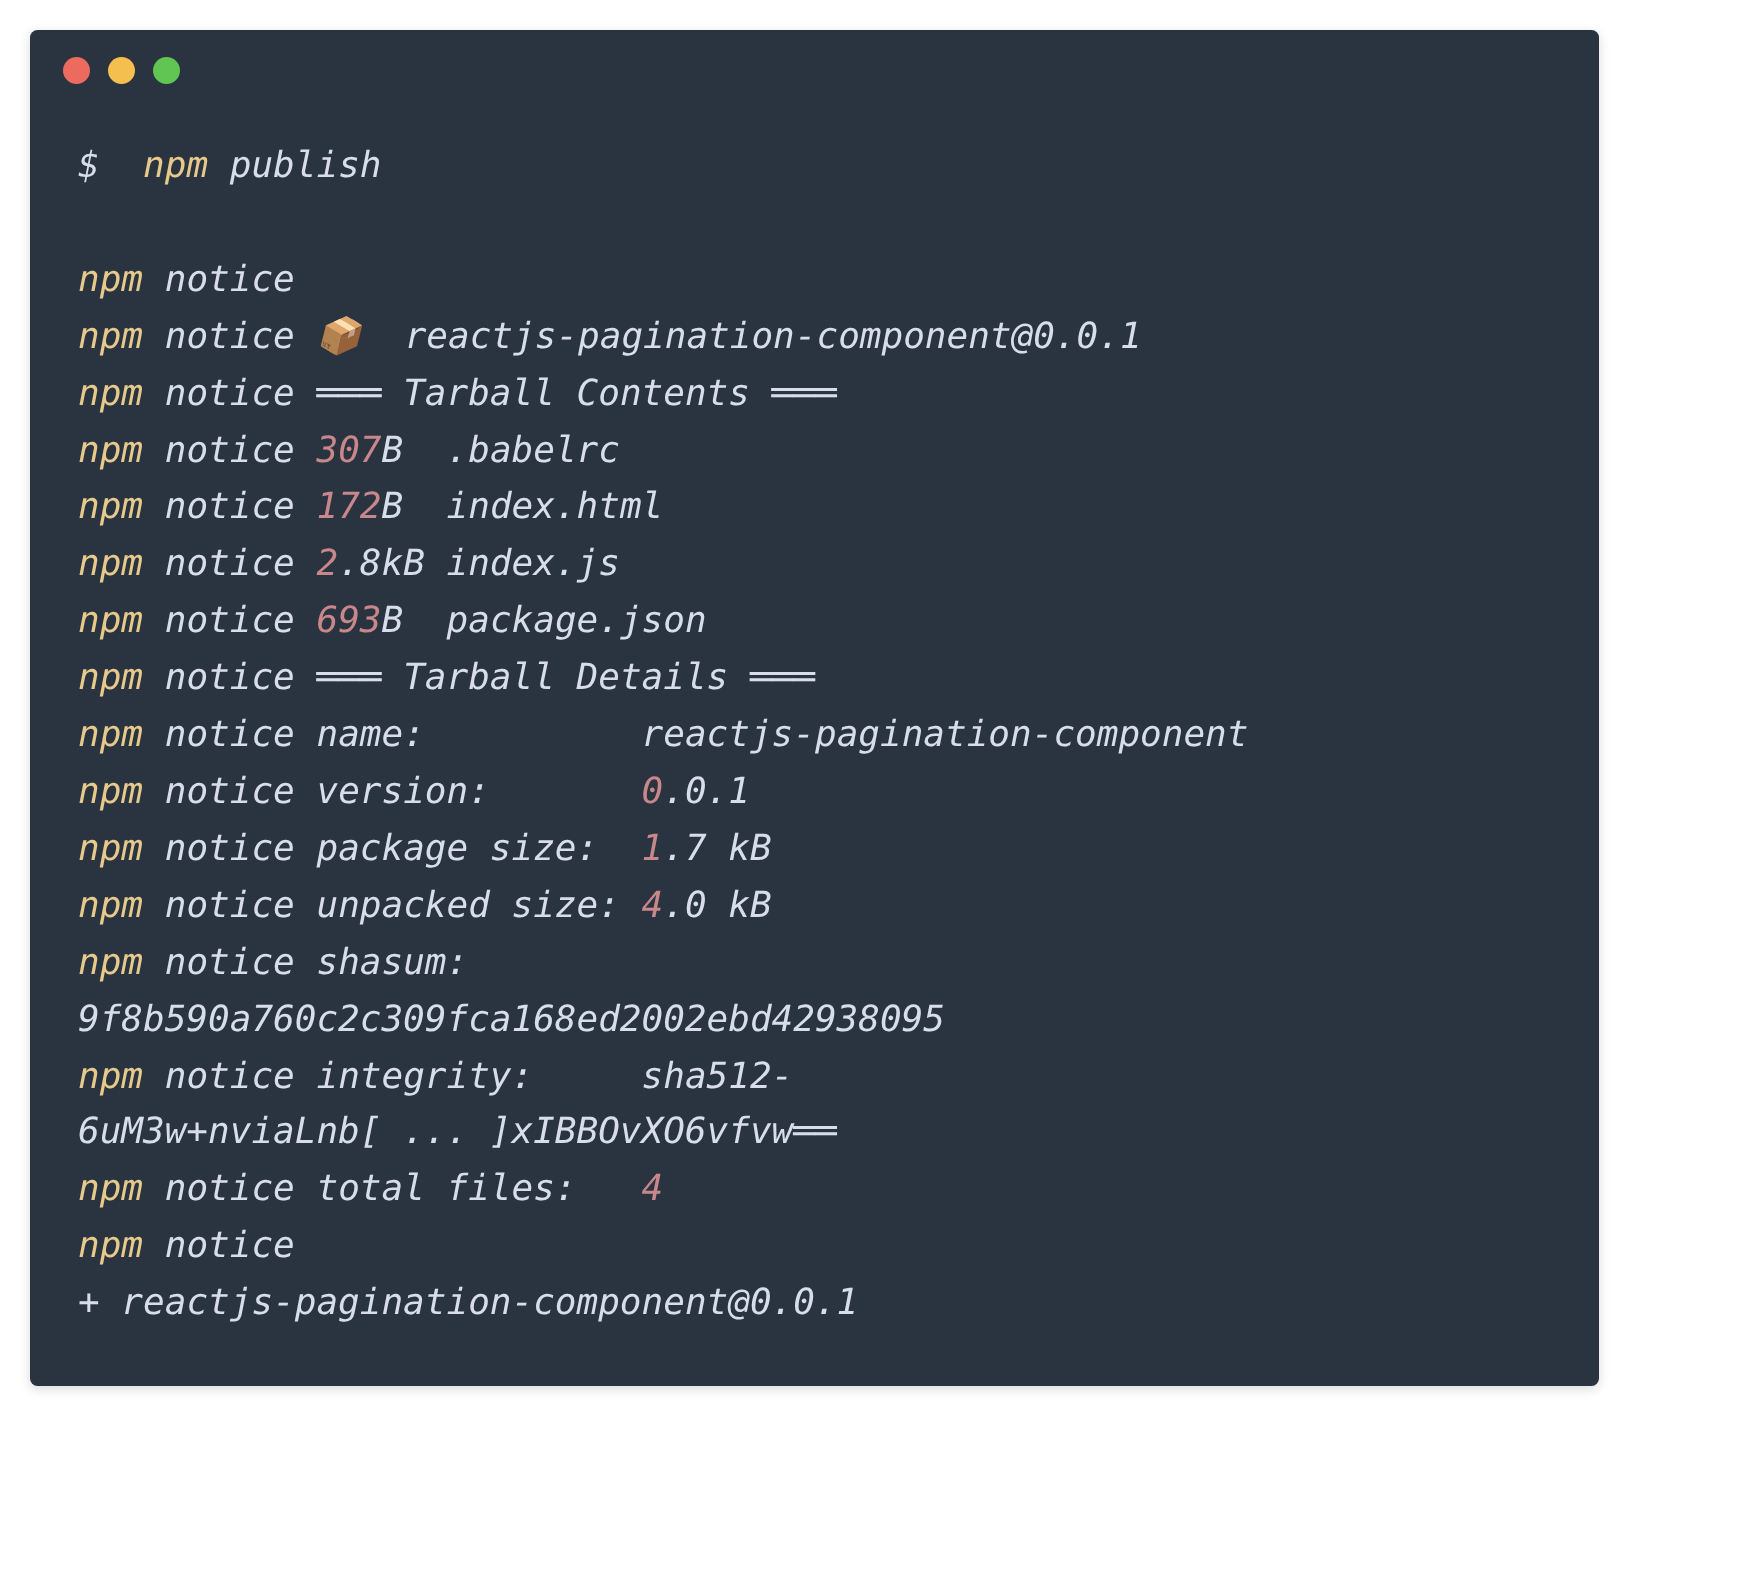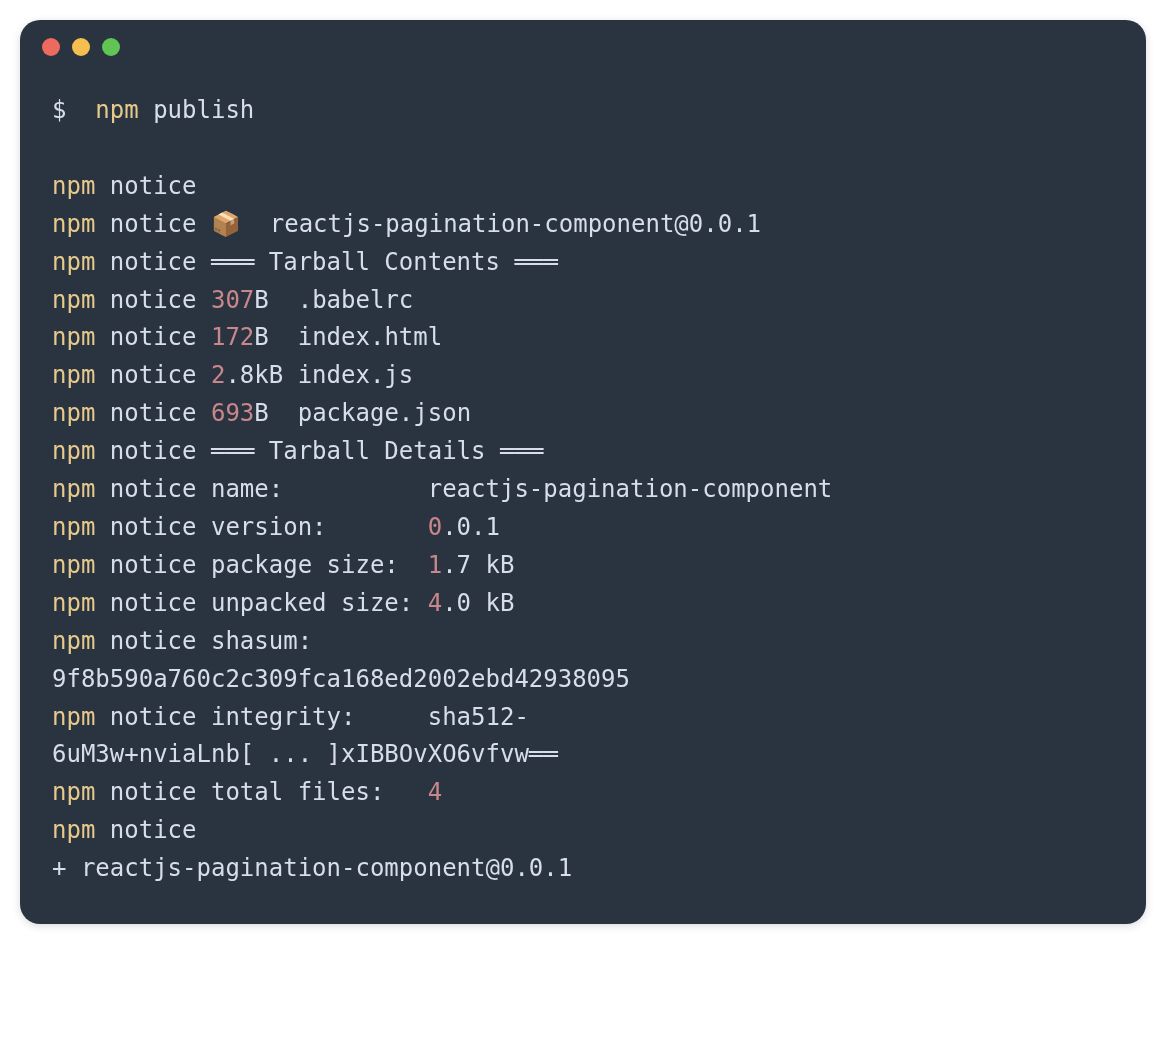--- a/index.html
+++ b/index.html
@@ -3,24 +3,25 @@
 <meta charset="utf-8">
 <style>
   * { margin: 0; padding: 0; box-sizing: border-box; }
   body {
     background: #ffffff;
     padding: 20px;
     font-family: 'SF Mono', 'Monaco', 'Menlo', 'Consolas', 'DejaVu Sans Mono', monospace;
   }
   .terminal-window {
     background: #2a3440;
-    border-radius: 20px;
-    width: 1126px;
+    border-radius: 5px;
+    width: 1046px;
     overflow: hidden;
     box-shadow: 0 2px 8px rgba(0,0,0,0.15);
+    font-style: italic;
   }
   .titlebar {
     padding: 18px 22px 8px 22px;
     display: flex;
     gap: 12px;
     align-items: center;
   }
   .traffic-light {
     width: 18px;
     height: 18px;

